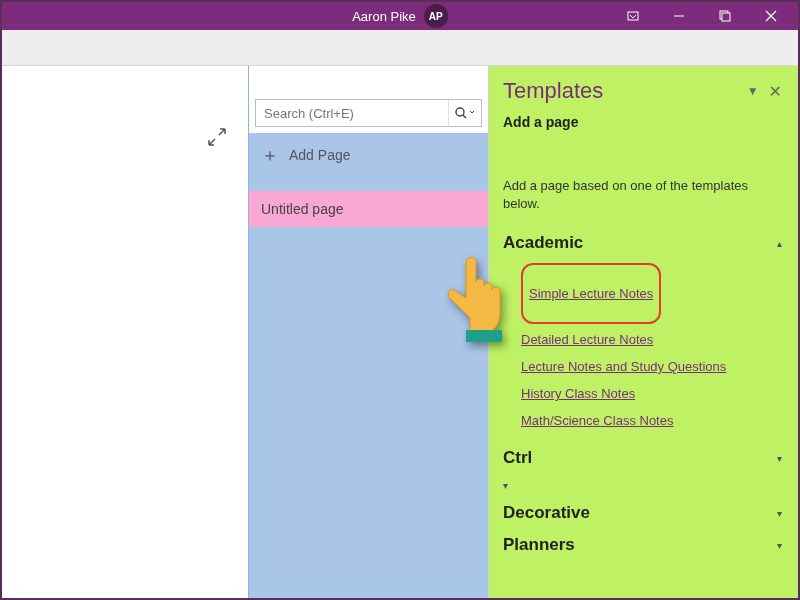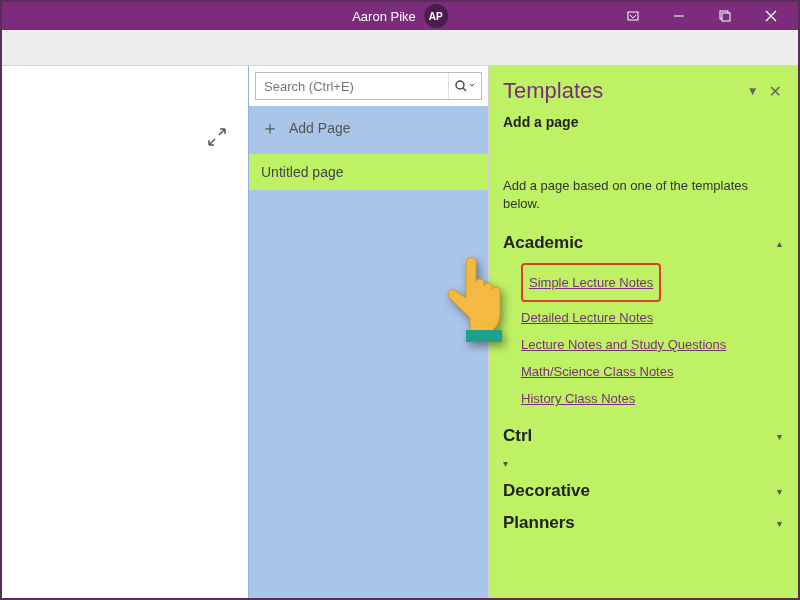--- a/index.html
+++ b/index.html
@@ -15,39 +15,39 @@
 
     .ribbon-strip { height: 36px; background: #eeeeee; border-bottom: 1px solid #d6d6d6; }
 
     .workspace { display: flex; height: calc(600px - 28px - 36px - 4px); }
 
     .note-area { flex: 1; background: #fff; position: relative; }
     .expand-arrows { position: absolute; top: 60px; right: 20px; }
 
     .page-list { width: 240px; background: #a9c5e8; border-left: 1px solid #8fb3df; }
     .search-row { background: #fff; padding: 6px; }
-    .search-box { display: flex; align-items: center; border: 1px solid #bdbdbd; height: 28px; }
+    .search-box { display: flex; align-items: center; border: 1px solid #bdbdbd; height: 28px; margin-top: 27px; }
     .search-input { flex: 1; border: none; outline: none; font-size: 13px; padding: 0 8px; color: #767676; background: transparent; }
     .search-icon { width: 34px; display: flex; align-items: center; justify-content: center; border-left: 1px solid #e0e0e0; height: 100%; color: #555; }
     .add-page { display: flex; align-items: center; gap: 10px; padding: 10px 12px; color: #555; font-size: 14px; }
     .add-page .plus { font-size: 18px; font-weight: 300; }
-    .page-item { background: #bef264; padding: 10px 12px; margin-top: 4px; font-size: 14px; color: #444; }
+    .page-item { background: #f9a8d4; padding: 10px 12px; margin-top: 14px; font-size: 14px; color: #444; }
 
     .templates-pane { width: 310px; background: #bef264; border-left: 1px solid #d0d0d0; padding: 12px 16px 12px 14px; position: relative; }
     .pane-header { display: flex; align-items: center; margin-bottom: 10px; }
     .pane-title { font-size: 22px; color: #7b2d7b; font-weight: 400; flex: 1; }
     .pane-ctrl { color: #666; margin-left: 10px; font-size: 12px; }
     .addpage-label { font-weight: 600; font-size: 14px; color: #222; margin-bottom: 6px; }
     .addpage-desc { font-size: 13px; color: #333; margin-bottom: 14px; line-height: 1.4; margin-top: 47px; }
     .category-row { display: flex; align-items: center; padding: 6px 0; }
     .category-label { font-weight: 600; font-size: 17px; color: #222; flex: 1; }
     .chev { font-size: 10px; color: #555; }
     .template-list { padding: 4px 0 8px 18px; }
     .template-link { display: block; color: #7b2d7b; text-decoration: underline; font-size: 13px; padding: 6px 0; }
-    .highlight-box { border: 2px solid #e33b2e; border-radius: 4px; display: inline-block; padding: 8px 6px; margin-bottom: 2px; }
+    .highlight-box { border: 2px solid #e33b2e; border-radius: 12px; display: inline-block; padding: 19px 6px; margin-bottom: 2px; }
 
     .pointer-hand { position: absolute; left: 430px; top: 240px; z-index: 50; }
     .pointer-hand svg { filter: drop-shadow(3px 4px 4px rgba(0,0,0,0.4)); }
   </style>
 </head>
 <body>
 
 <div class="titlebar">
   <div class="titlebar-center">
     <span class="titlebar-user">Aaron Pike</span>
@@ -125,22 +125,22 @@
     <div class="category-row">
       <span class="category-label">Academic</span>
       <span class="chev">▴</span>
     </div>
     <div class="template-list">
       <span class="highlight-box">
         <a class="template-link" style="padding:2px 0">Simple Lecture Notes</a>
       </span>
       <a class="template-link">Detailed Lecture Notes</a>
       <a class="template-link">Lecture Notes and Study Questions</a>
+      <a class="template-link">History Class Notes</a>
       <a class="template-link">Math/Science Class Notes</a>
-      <a class="template-link">History Class Notes</a>
     </div>
 
     <div class="category-row">
       <span class="category-label">Ctrl</span>
       <span class="chev">▾</span>
     </div>
     <div class="category-row">
       <span class="chev">▾</span>
     </div>
     <div class="category-row">

